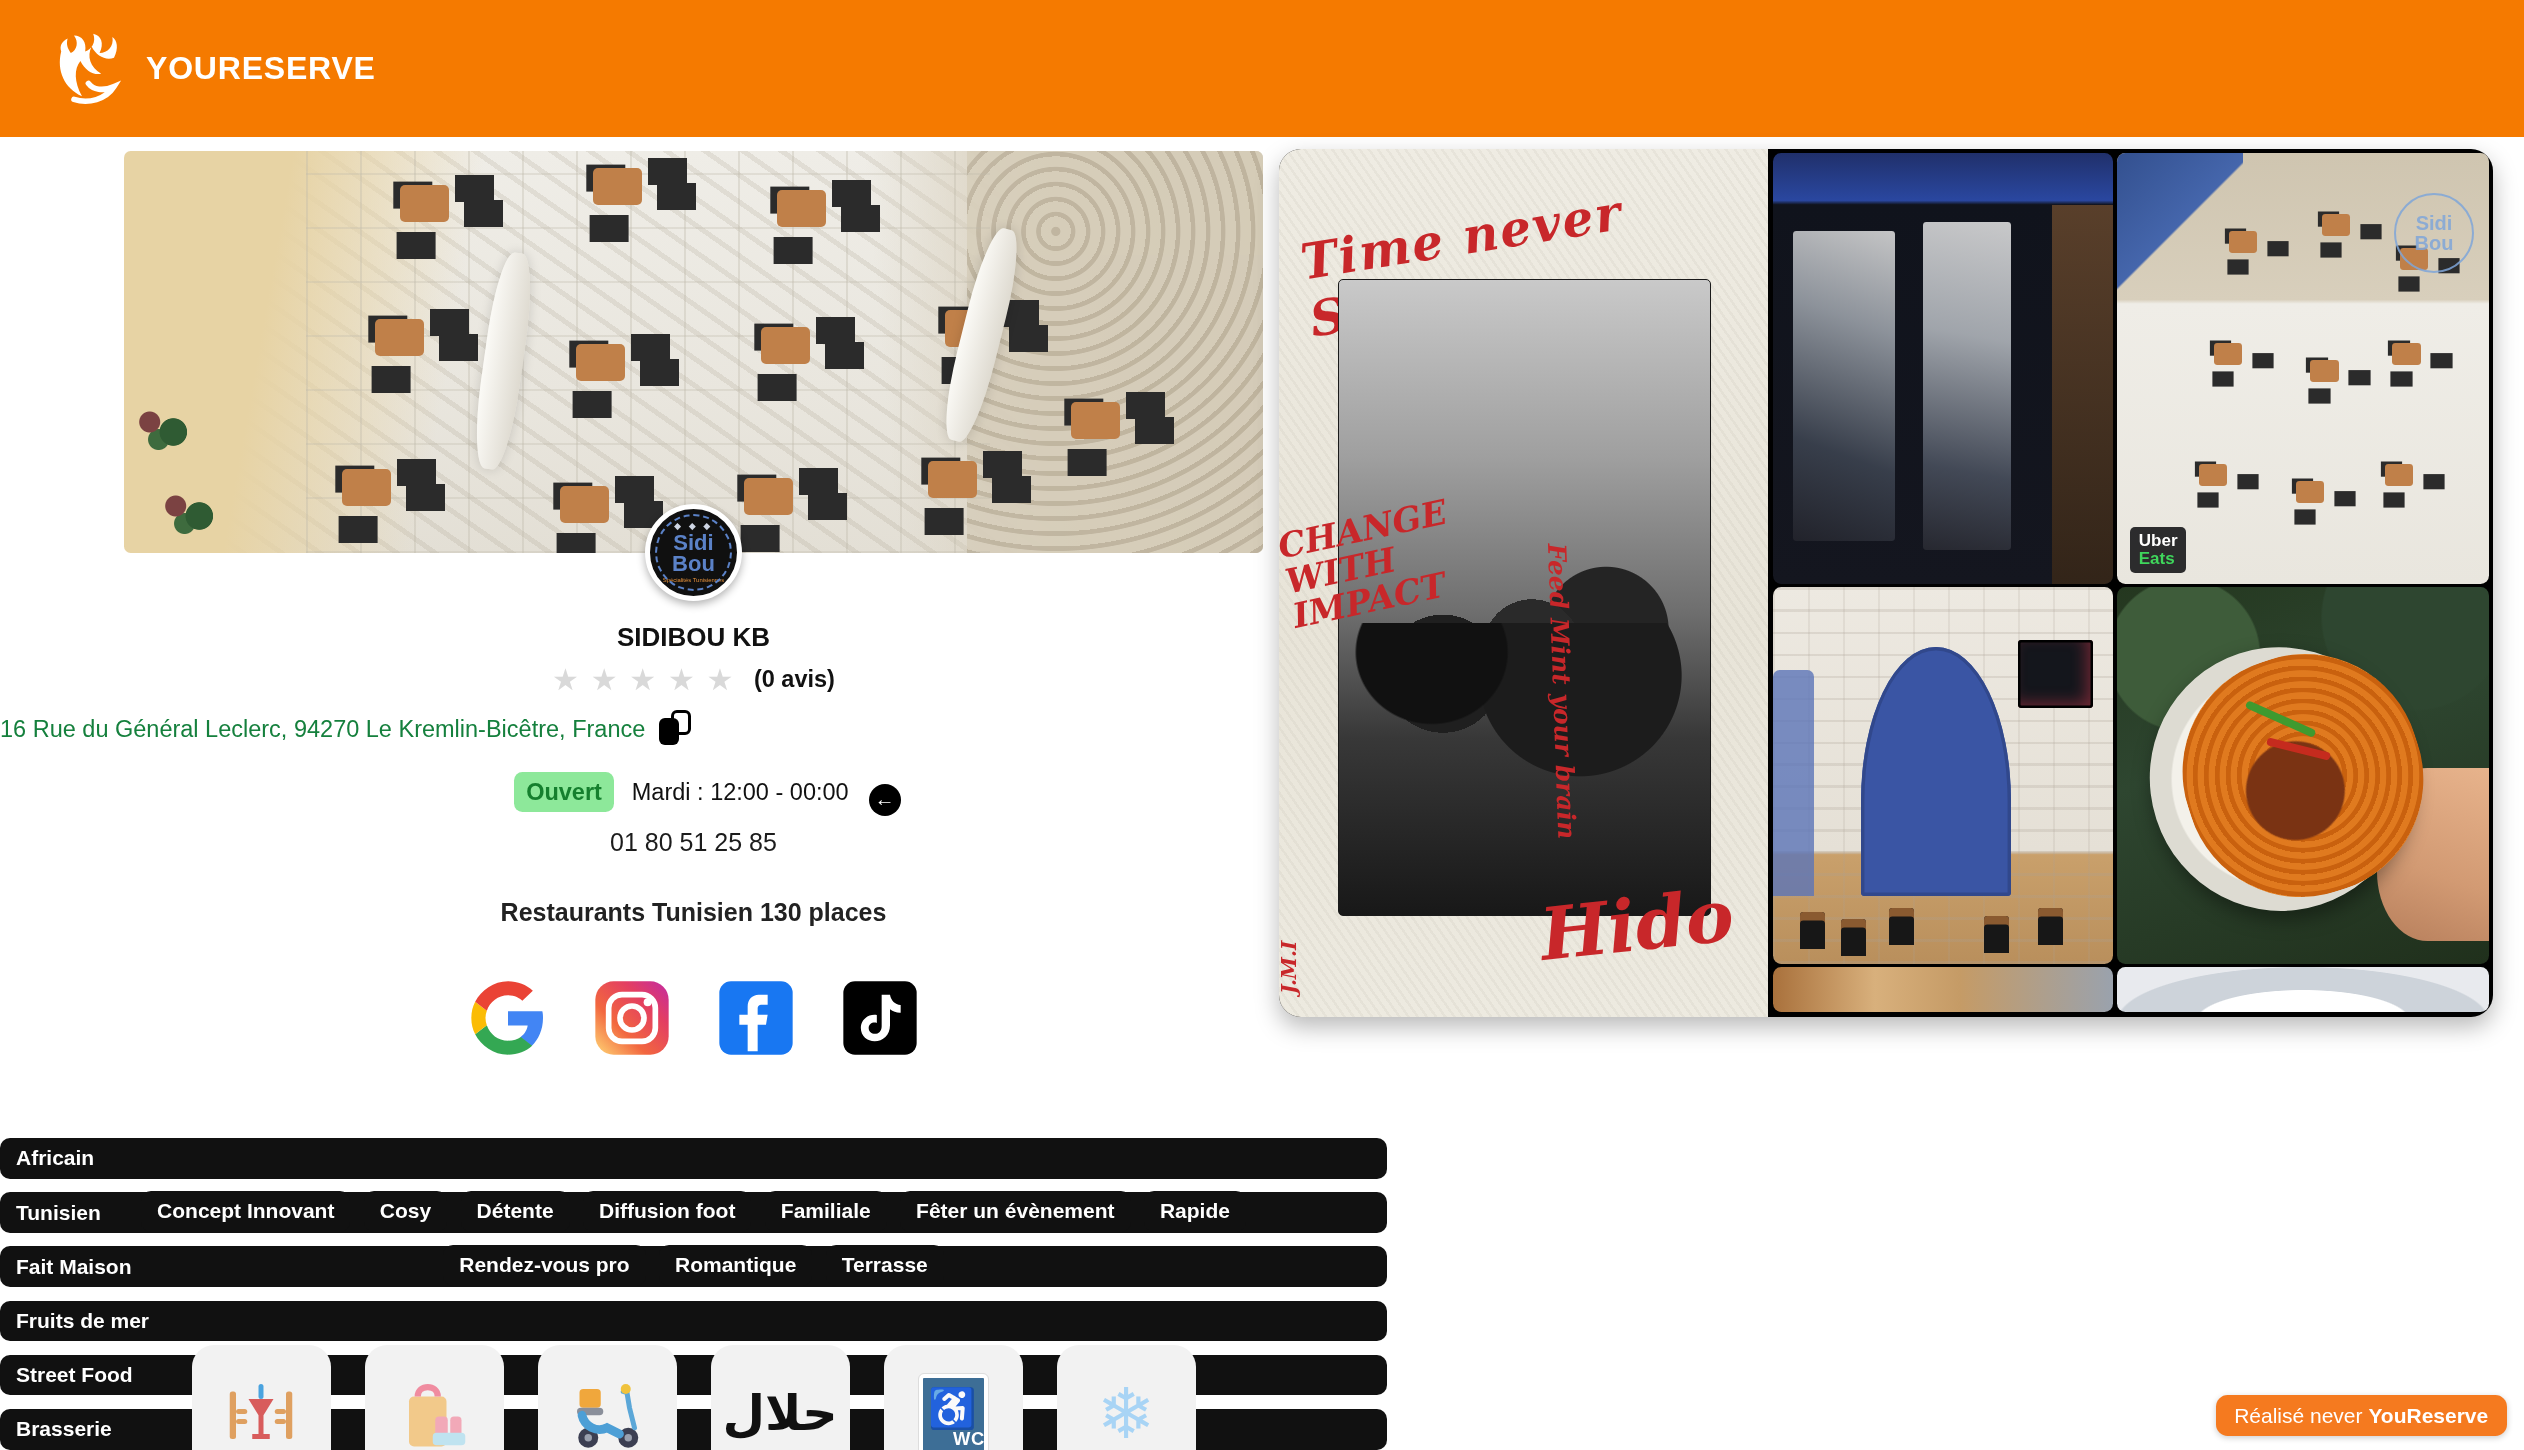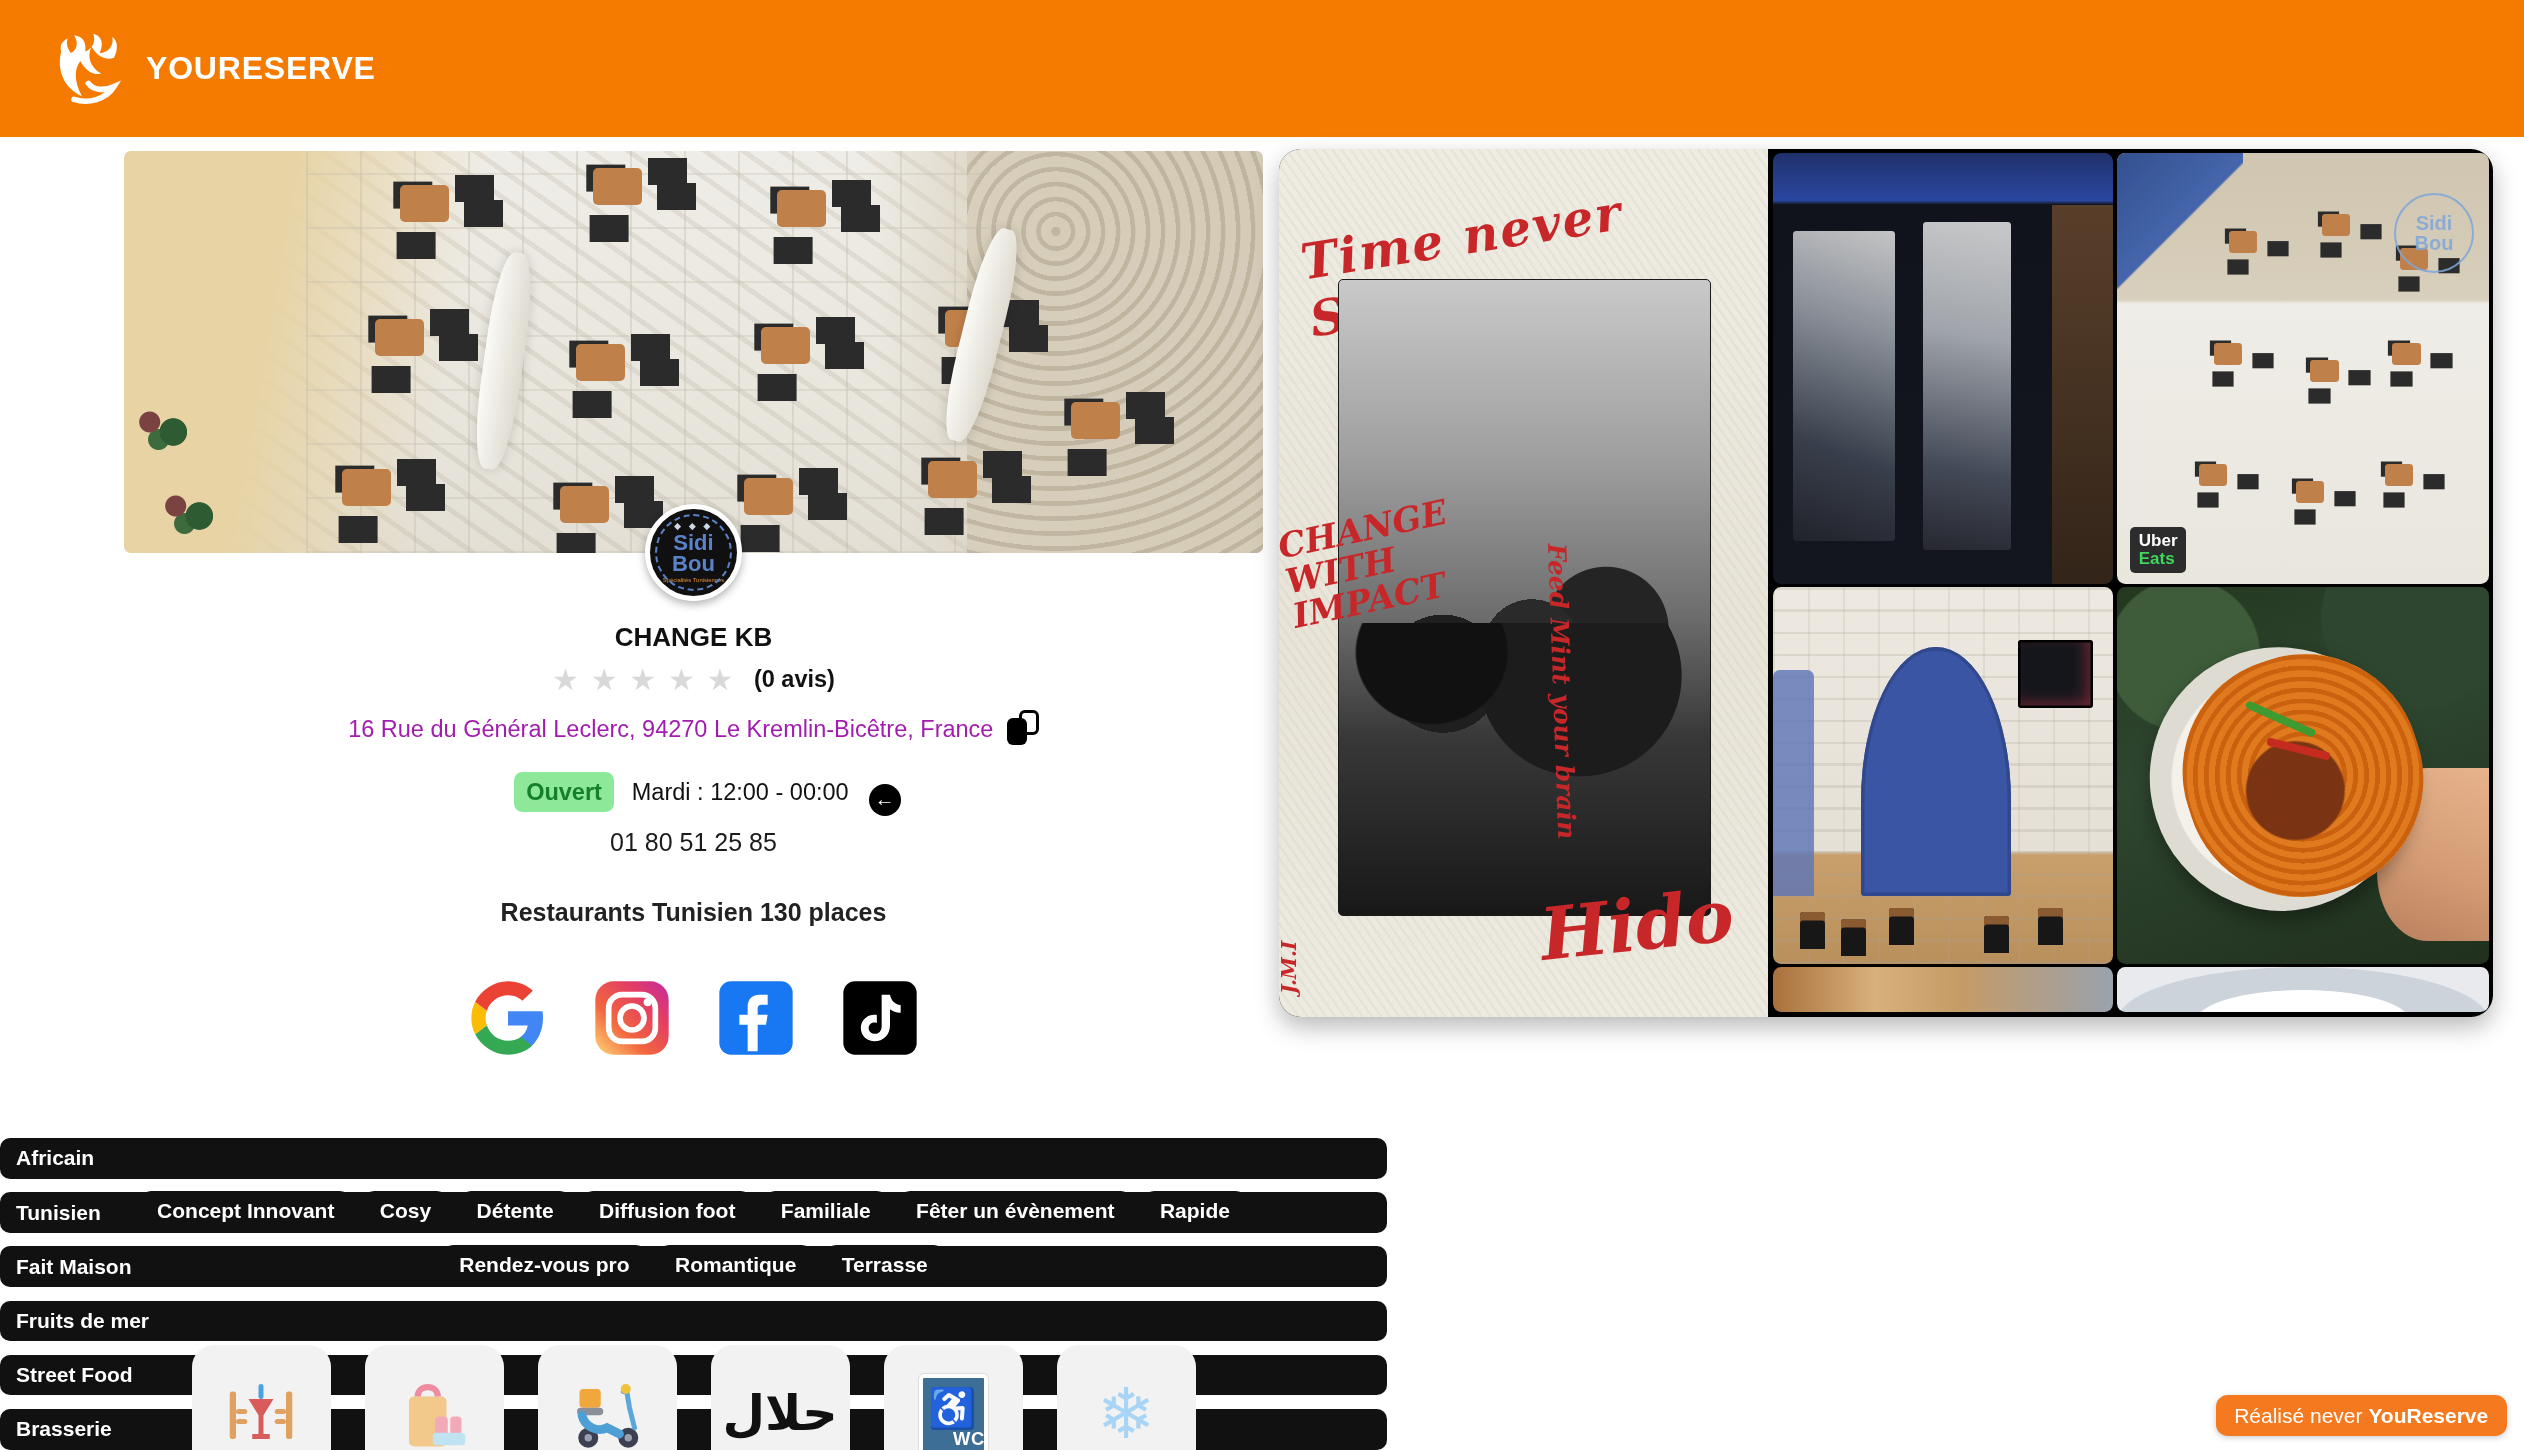--- a/index.html
+++ b/index.html
@@ -48,21 +48,21 @@
   .resto-logo .l1 { color:#5B82C8; font-weight:700; font-size:22px; line-height:.95; }
   .resto-logo .l2 { color:#5B82C8; font-weight:700; font-size:22px; line-height:.95; }
   .resto-logo .tag { color:#E8923B; font-size:5.9px; margin-top:2.5px; white-space:nowrap; }
 
   .name { position:absolute; left:0; top:622px; width:1387px; text-align:center;
           font-size:26px; font-weight:700; color:#111; }
   .stars-row { position:absolute; left:0; top:662px; width:1387px; text-align:center; }
   .star { color:#D9D9D9; font-size:30px; letter-spacing:11.7px; vertical-align:middle; }
   .avis { color:#111; font-size:23.5px; font-weight:700; margin-left:5px; vertical-align:middle; }
 
-  .addr-row { position:absolute; left:0; top:710px; width:1387px; text-align:center; color:#a21caf; font-size:23.5px; }
+  .addr-row { position:absolute; left:0; top:710px; width:1387px; color:#15803d; font-size:23.5px; }
   .copy-btn { display:inline-block; position:relative; width:32px; height:35px; vertical-align:-8.4px; margin-left:13.4px; cursor:pointer; }
   .copy-back { position:absolute; right:0; top:0; width:20px; height:25px; border:3.4px solid #000; border-radius:5.9px; background:#fff; }
   .copy-front { position:absolute; left:0; bottom:0; width:20px; height:27px; background:#000; border-radius:5.9px; }
 
   .hours-row { position:absolute; left:14px; top:772px; width:1387px; text-align:center; font-size:23.5px; color:#111; }
   .open-badge { display:inline-block; background:#8DE89A; color:#157F2E; font-weight:700; font-size:23.5px;
                 padding:6.7px 11.7px; border-radius:8.4px; margin-right:11.7px; }
   .hours-expand { display:inline-flex; align-items:center; justify-content:center; width:32px; height:32px; border-radius:50%;
                   background:#000; color:#fff; font-size:20px; font-weight:700; margin-left:13.4px; vertical-align:-6.7px; cursor:pointer; }
   .phone { position:absolute; left:0; top:828px; width:1387px; text-align:center; font-size:25px; color:#1c1c1c; cursor:pointer; }
@@ -211,21 +211,21 @@
     </div>
 
     <div class="resto-logo">
       <div class="ring"></div>
       <div class="diamonds">◆ ◆ ◆</div>
       <div class="l1">Sidi</div>
       <div class="l2">Bou</div>
       <div class="tag">Spécialités Tunisiennes</div>
     </div>
 
-    <div class="name">CHANGE KB</div>
+    <div class="name">SIDIBOU KB</div>
 
     <div class="stars-row">
       <span class="star">★</span><span class="star">★</span><span class="star">★</span><span class="star">★</span><span class="star">★</span>
       <span class="avis">(0 avis)</span>
     </div>
 
     <div class="addr-row">
       <span>16 Rue du Général Leclerc, 94270 Le Kremlin-Bicêtre, France</span><span class="copy-btn"><span class="copy-back"></span><span class="copy-front"></span></span>
     </div>
 

